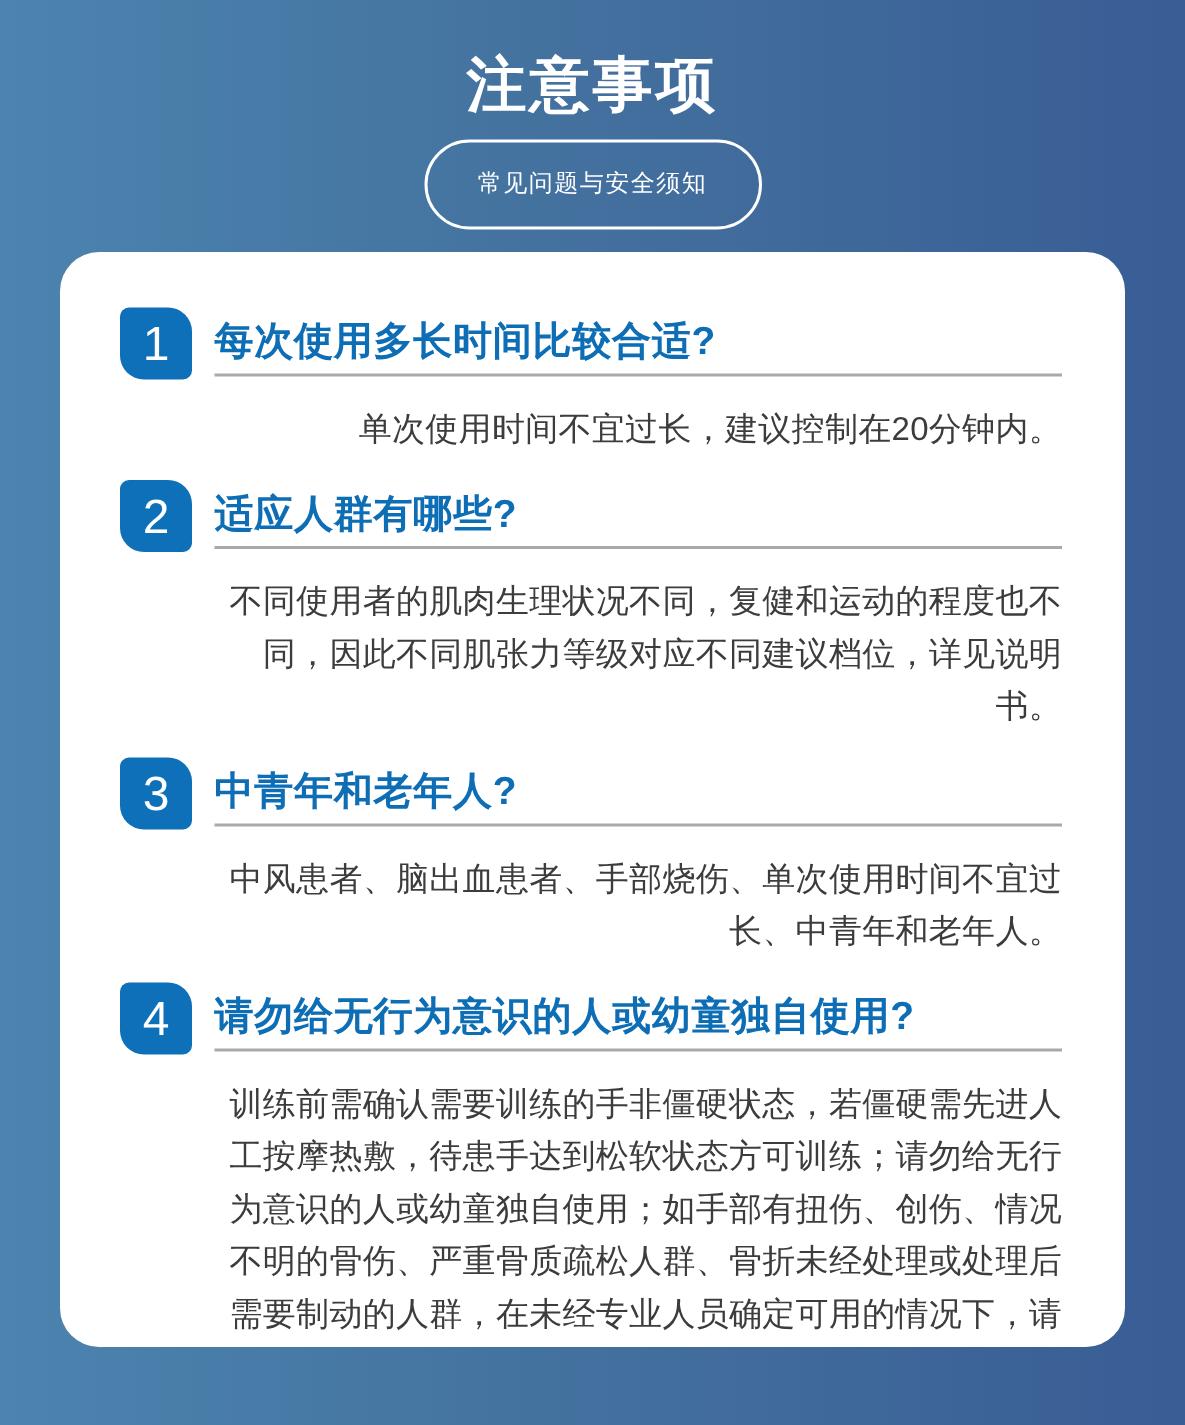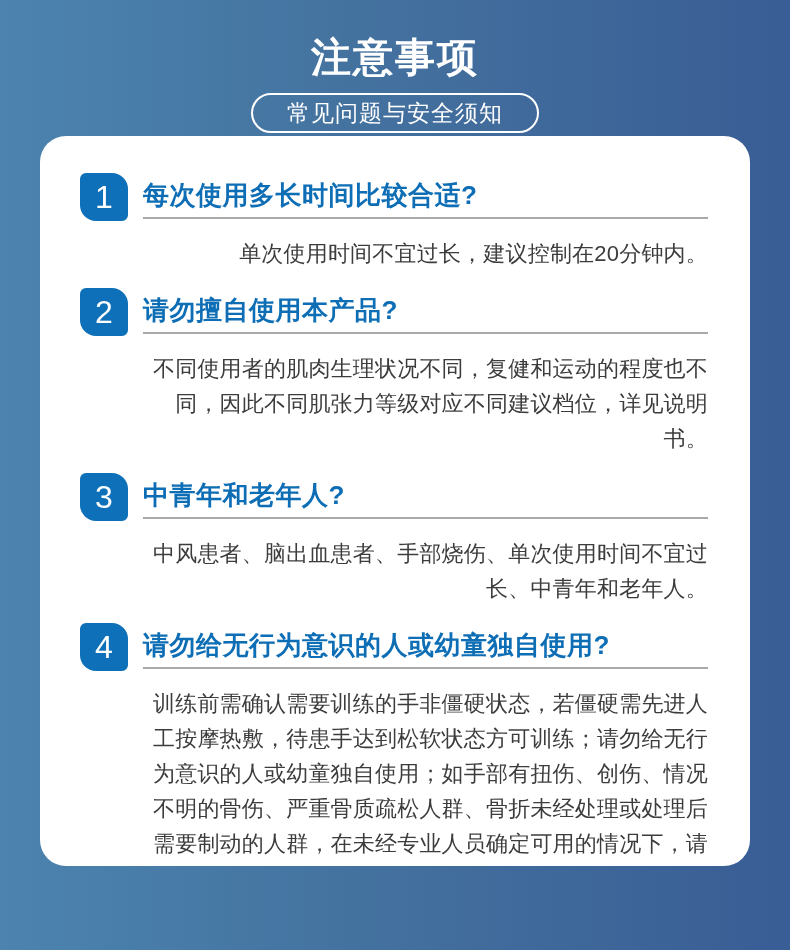--- a/index.html
+++ b/index.html
@@ -3,30 +3,30 @@
 <meta charset="utf-8">
 <style>
   * { margin: 0; padding: 0; box-sizing: border-box; }
   html, body {
     width: 790px; height: 950px;
     font-family: "Liberation Sans", "DejaVu Sans", sans-serif;
     overflow: hidden;
   }
   body { background: linear-gradient(to right, #4C84AF 0%, #44729F 45%, #395D95 100%); }
 
-  .header { height: 136px; text-align: center; padding-top: 33px; }
+  .header { height: 168px; text-align: center; padding-top: 33px; }
   .page-title {
     color: #FFFFFF; font-size: 40px; font-weight: 700;
     letter-spacing: 2px; line-height: 48px;
   }
   .subtitle-pill {
     display: inline-block; margin-top: 12px;
     border: 2px solid #FFFFFF; border-radius: 999px;
-    color: #FFFFFF; font-size: 23px; line-height: 30px;
-    padding: 3px 34px; letter-spacing: 1px;
+    color: #FFFFFF; font-size: 16px; line-height: 30px;
+    padding: 13px 34px; letter-spacing: 1px;
   }
 
   .card {
     margin: 0 40px; height: 730px;
     background: #FFFFFF; border-radius: 26px;
     padding: 37px 42px 20px 40px;
     overflow: hidden;
   }
 
   .faq-item + .faq-item { margin-top: 17px; }
@@ -70,21 +70,21 @@
         <div class="divider"></div>
       </div>
     </div>
     <div class="answer">单次使用时间不宜过长，建议控制在20分钟内。</div>
   </div>
 
   <div class="faq-item">
     <div class="faq-header">
       <div class="badge">2</div>
       <div class="qcol">
-        <div class="question">请勿擅自使用本产品?</div>
+        <div class="question">适应人群有哪些?</div>
         <div class="divider"></div>
       </div>
     </div>
     <div class="answer">不同使用者的肌肉生理状况不同，复健和运动的程度也不同，因此不同肌张力等级对应不同建议档位，详见说明书。</div>
   </div>
 
   <div class="faq-item">
     <div class="faq-header">
       <div class="badge">3</div>
       <div class="qcol">

